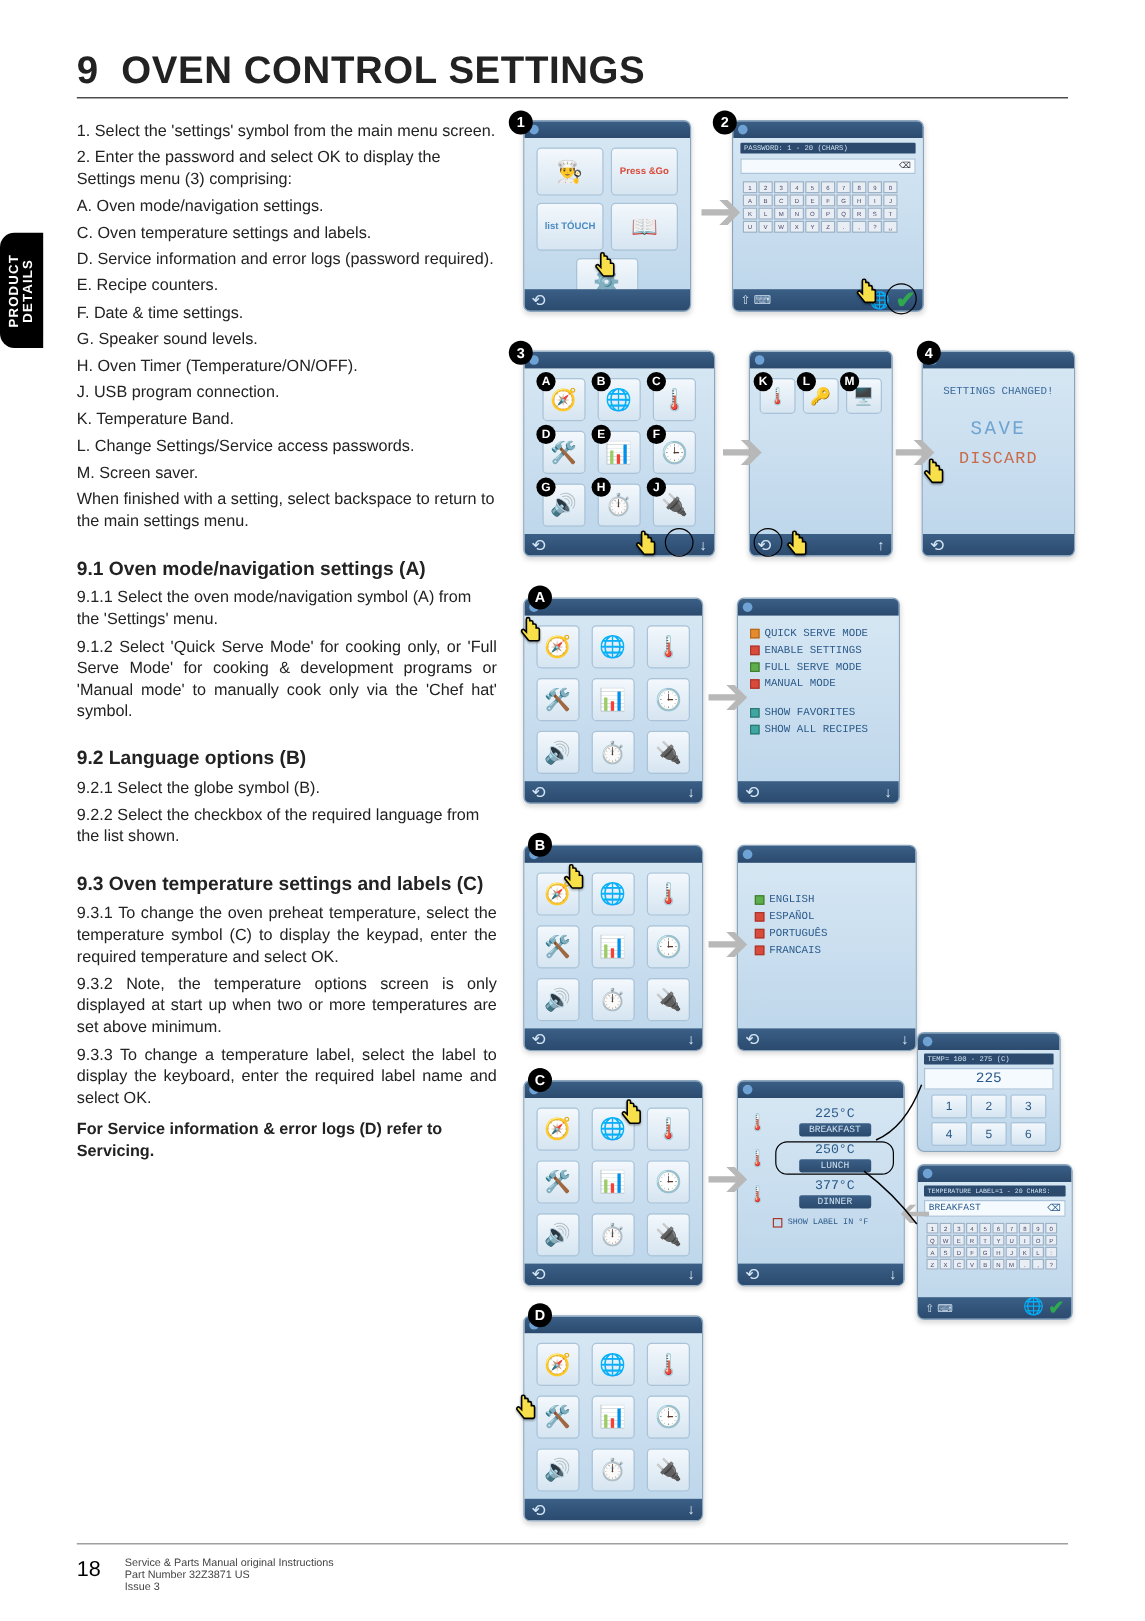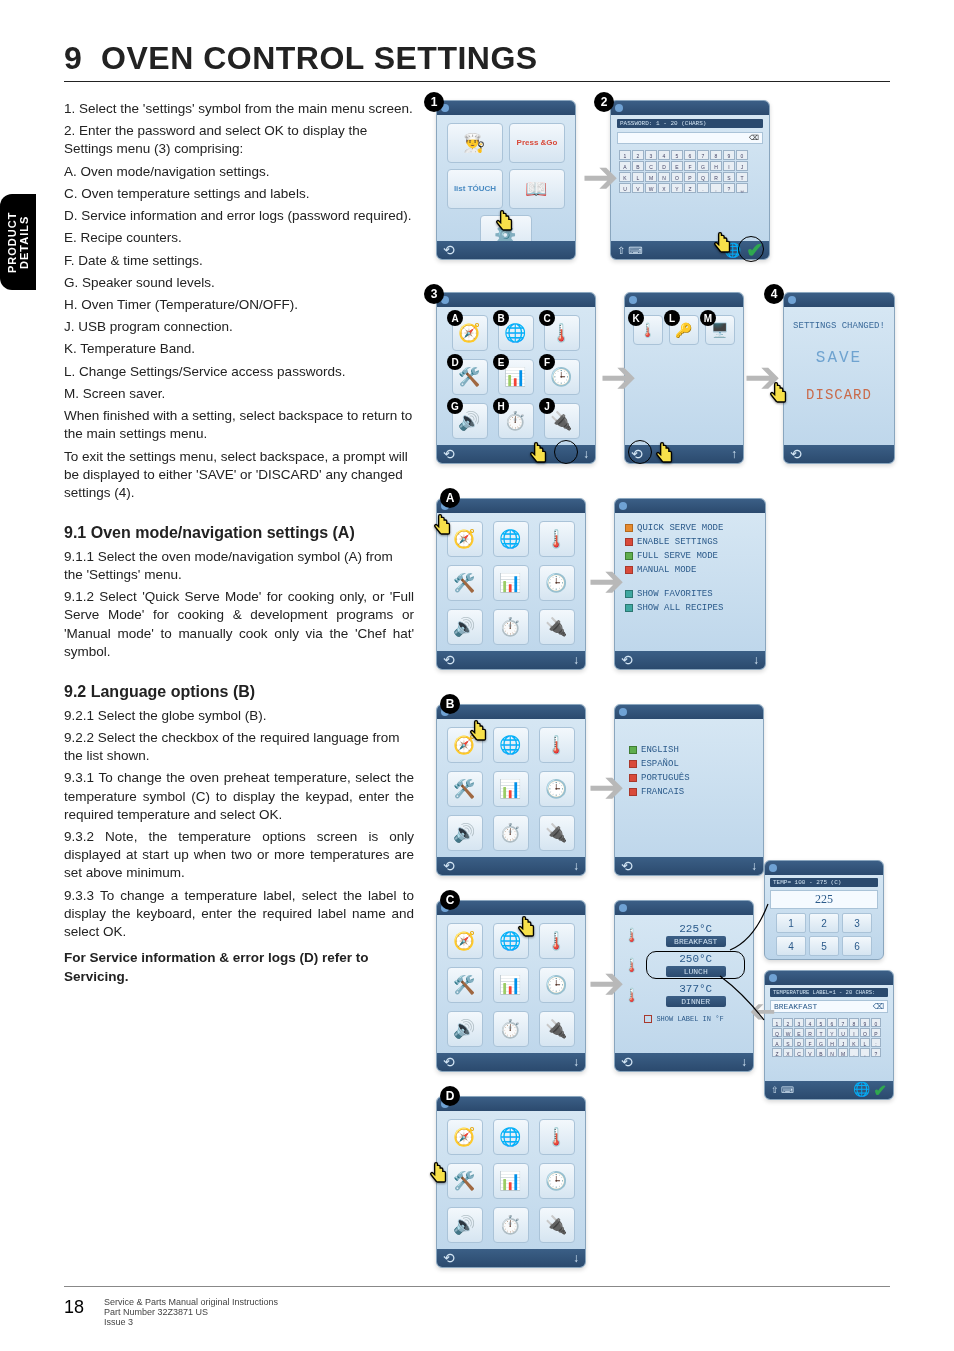--- a/index.html
+++ b/index.html
@@ -270,30 +270,30 @@
       <p>D. Service information and error logs (password required).</p>
       <p>E. Recipe counters.</p>
       <p>F. Date &amp; time settings.</p>
       <p>G. Speaker sound levels.</p>
       <p>H. Oven Timer (Temperature/ON/OFF).</p>
       <p>J. USB program connection.</p>
       <p>K. Temperature Band.</p>
       <p>L. Change Settings/Service access passwords.</p>
       <p>M. Screen saver.</p>
       <p>When finished with a setting, select backspace to return to the main settings menu.</p>
-      <p>To exit the settings menu, select backspace, a prompt will be displayed to either 'SAVE' or 'DISCARD' any changed settings (4).</p>
 
       <div class="h2">9.1  Oven mode/navigation settings (A)</div>
       <p>9.1.1  Select the oven mode/navigation symbol (A) from the 'Settings' menu.</p>
       <p style="text-align:justify">9.1.2  Select 'Quick Serve Mode' for cooking only, or 'Full Serve Mode' for cooking &amp; development programs or 'Manual mode' to manually cook only via the 'Chef hat' symbol.</p>
 
       <div class="h2">9.2  Language options (B)</div>
       <p>9.2.1  Select the globe symbol (B).</p>
       <p>9.2.2  Select the checkbox of the required language from the list shown.</p>
 
+      <div class="h2">9.3  Oven temperature settings and labels (C)</div>
       <p style="text-align:justify">9.3.1  To change the oven preheat temperature, select the temperature symbol (C) to display the keypad, enter the required temperature and select OK.</p>
       <p style="text-align:justify">9.3.2  Note, the temperature options screen is only displayed at start up when two or more temperatures are set above minimum.</p>
       <p style="text-align:justify">9.3.3  To change a temperature label, select the label to display the keyboard, enter the required label name and select OK.</p>
       <p class="strong" style="margin-top:8px">For Service information &amp; error logs (D) refer to Servicing.</p>
     </div>
 
     <div class="right-col">
 
       <div class="marker" style="top:-8px;left:0">1</div>
       <div class="screen" style="top:0;left:12px;width:140px;height:160px">
@@ -414,25 +414,25 @@
             <span class="down">↑</span>
           </div>
       </div>
       <div class="circle-ann" style="top:340px;left:204px;width:24px;height:24px"></div>
       <div class="hand" style="top:340px;left:226px"><svg viewBox="0 0 24 24">
             <path fill="#f7e04a" stroke="#000" stroke-width="1" d="M9 2c-.6 0-1 .4-1 1v8l-1.3-1.3c-.4-.4-1-.4-1.4 0s-.4 1 0 1.4l4 5c.2.3.5.4.8.4h5c.5 0 1-.4 1-1v-6c0-.6-.4-1-1-1h-1V7c0-.6-.4-1-1-1h-1V5c0-.6-.4-1-1-1h-1V3c0-.6-.4-1-1-1z"></path>
           </svg></div>
       <div class="arrow-big" style="top:266px;left:320px">➔</div>
 
       <div class="marker" style="top:184px;left:340px">4</div>
-      <div class="screen" style="top:192px;left:359px;width:112px;height:172px">
+      <div class="screen" style="top:192px;left:344px;width:128px;height:172px">
         <div class="topbar"></div>
         <div class="save-screen-text" style="font-size:9px;margin-top:14px">SETTINGS CHANGED!</div>
         <div class="save-screen-text" style="font-size:16px;margin-top:18px;color:#6fa3d0;letter-spacing:2px">SAVE</div>
-        <div class="save-screen-text" style="font-size:14px;margin-top:20px;color:#c96a4a;letter-spacing:1px">DISCARD</div>
+        <div class="save-screen-text" style="font-size:14px;margin-top:8px;color:#c96a4a;letter-spacing:1px">DISCARD</div>
         <div class="botbar">
             <span class="back">⟲</span>
             <span></span>
           </div>
       </div>
       <div class="hand" style="top:280px;left:340px"><svg viewBox="0 0 24 24">
             <path fill="#f7e04a" stroke="#000" stroke-width="1" d="M9 2c-.6 0-1 .4-1 1v8l-1.3-1.3c-.4-.4-1-.4-1.4 0s-.4 1 0 1.4l4 5c.2.3.5.4.8.4h5c.5 0 1-.4 1-1v-6c0-.6-.4-1-1-1h-1V7c0-.6-.4-1-1-1h-1V5c0-.6-.4-1-1-1h-1V3c0-.6-.4-1-1-1z"></path>
           </svg></div>
 
       <div class="marker" style="top:388px;left:16px">A</div>
@@ -452,21 +452,21 @@
         <div class="botbar">
             <span class="back">⟲</span>
             <span class="down">↓</span>
           </div>
       </div>
       <div class="hand" style="top:412px;left:4px"><svg viewBox="0 0 24 24">
             <path fill="#f7e04a" stroke="#000" stroke-width="1" d="M9 2c-.6 0-1 .4-1 1v8l-1.3-1.3c-.4-.4-1-.4-1.4 0s-.4 1 0 1.4l4 5c.2.3.5.4.8.4h5c.5 0 1-.4 1-1v-6c0-.6-.4-1-1-1h-1V7c0-.6-.4-1-1-1h-1V5c0-.6-.4-1-1-1h-1V3c0-.6-.4-1-1-1z"></path>
           </svg></div>
       <div class="arrow-big" style="top:470px;left:164px">➔</div>
 
-      <div class="screen" style="top:398px;left:190px;width:152px;height:172px">
+      <div class="screen" style="top:398px;left:190px;width:136px;height:172px">
         <div class="topbar"></div>
         <div class="listpanel" style="top:22px;left:10px;right:6px">
           <div class="row">
               <span class="cb orange"></span>
               <span>QUICK SERVE MODE</span>
             </div>
           <div class="row">
               <span class="cb red"></span>
               <span>ENABLE SETTINGS</span>
             </div>
@@ -599,21 +599,21 @@
         </div>
         <div class="botbar">
             <span class="back">⟲</span>
             <span class="down">↓</span>
           </div>
       </div>
 
       <div class="screen" style="top:760px;left:340px;width:120px;height:100px">
         <div class="topbar"></div>
         <div style="font-size:6px;font-family:'Courier New';color:#cfe1f0;background:#2b4a6e;padding:1px 3px;margin:3px 5px;border-radius:1px">TEMP= 100 - 275 (C)</div>
-        <div style="font-size:12px;font-family:Liberation Serif, serif;color:#2b5a8a;background:#f5faff;border:1px solid #aac3d8;margin:0 5px;padding:1px 3px;text-align:center">225</div>
+        <div style="font-size:12px;font-family:Liberation Mono, monospace;color:#2b5a8a;background:#f5faff;border:1px solid #aac3d8;margin:0 5px;padding:1px 3px;text-align:center">225</div>
         <div class="numpad">
           <div class="nk">1</div>
             <div class="nk">2</div>
             <div class="nk">3</div>
           <div class="nk">4</div>
             <div class="nk">5</div>
             <div class="nk">6</div>
         </div>
       </div>
       <svg style="position:absolute;top:800px;left:300px;width:50px;height:60px;z-index:3">

